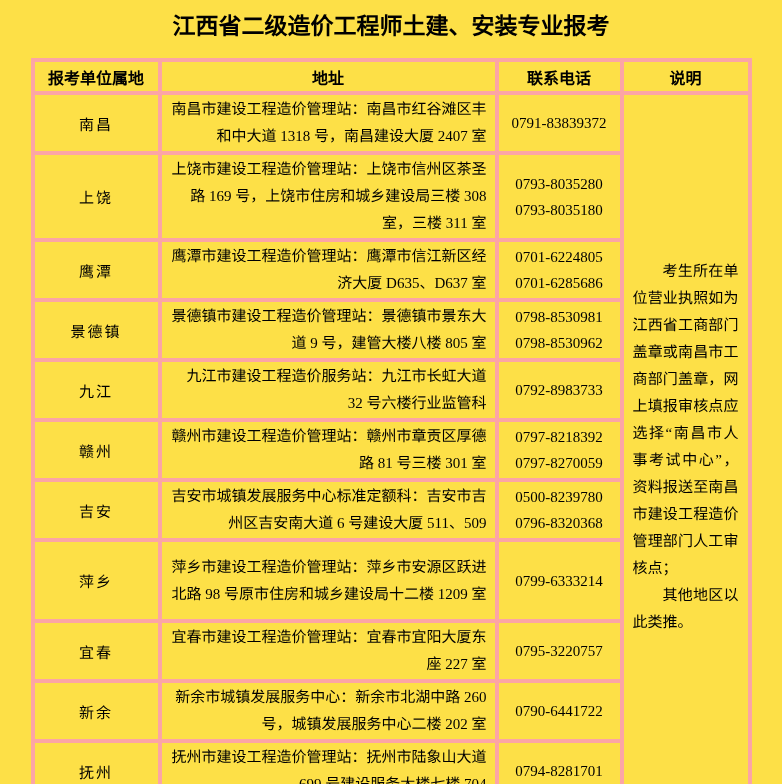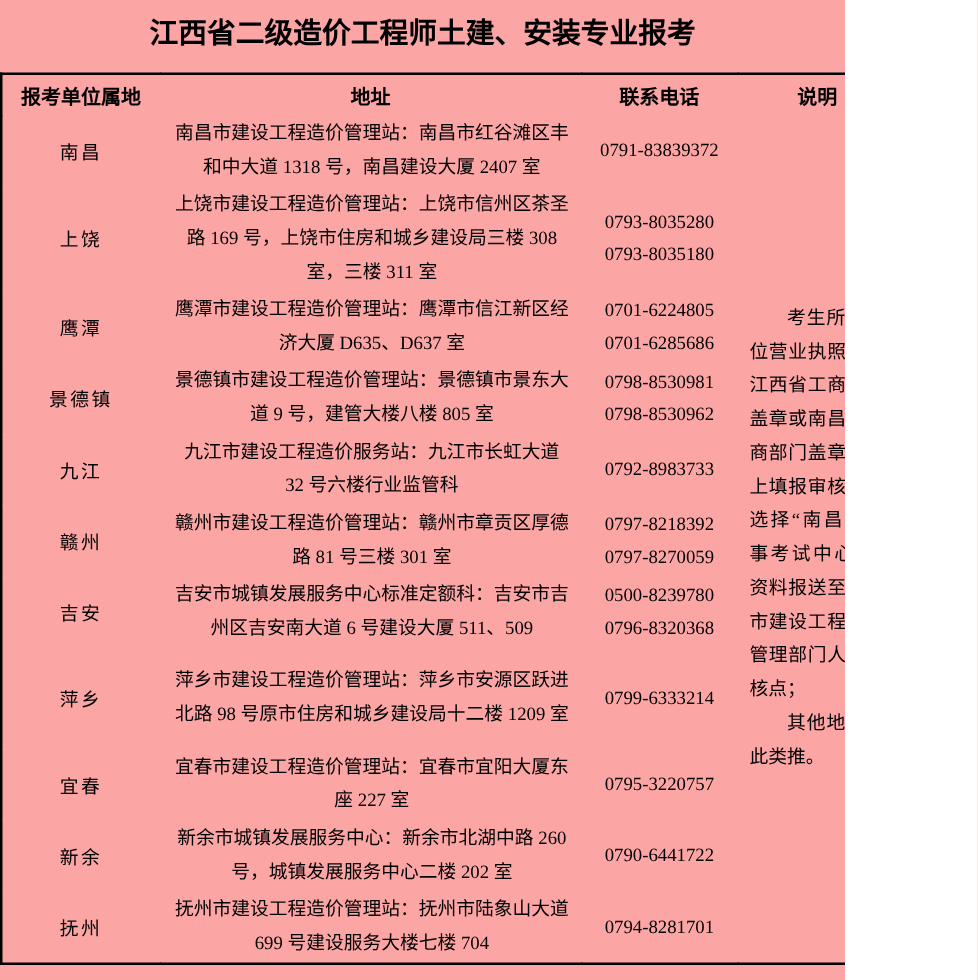--- a/index.html
+++ b/index.html
@@ -3,25 +3,25 @@
 <meta charset="utf-8">
 <style>
   html, body {
     margin: 0;
     padding: 0;
     background: #ffffff;
     color: #000000;
     font-family: "Liberation Serif", "DejaVu Serif", serif;
   }
   .page {
-    width: 676px;
+    width: 782px;
     height: 784px;
     box-sizing: border-box;
     padding-top: 8px;
-    background: #fca5a5;
+    background: #fde047;
     overflow: hidden;
   }
   .title {
     text-align: center;
     font-weight: bold;
     font-size: 23px;
     line-height: 37px;
     margin: 0 0 13px 0;
   }
   table.main {
@@ -29,21 +29,21 @@
     table-layout: fixed;
     width: 717px;
     margin: 0 auto;
     border: 2px solid #000;
   }
   col.c-city  { width: 127px; }
   col.c-addr  { width: 337px; }
   col.c-phone { width: 125px; }
   col.c-note  { width: 128px; }
   th, td {
-    border: 1px solid #fca5a5;
+    border: 4px solid #fca5a5;
     vertical-align: middle;
     box-sizing: border-box;
   }
   th {
     height: 33px;
     font-size: 16px;
     font-weight: bold;
     text-align: center;
     padding: 0 2px;
   }
@@ -51,21 +51,21 @@
   tr.r3 { height: 81px; }
   td.city {
     text-align: center;
     font-size: 15px;
     letter-spacing: 2px;
   }
   td.addr {
     font-size: 15px;
     line-height: 27px;
     padding: 1px 8px 1px 10px;
-    text-align: center;
+    text-align: right;
   }
   td.phone {
     font-size: 15px;
     line-height: 26px;
     text-align: center;
     padding: 0 2px;
   }
   td.note {
     font-size: 15px;
     line-height: 27px;

